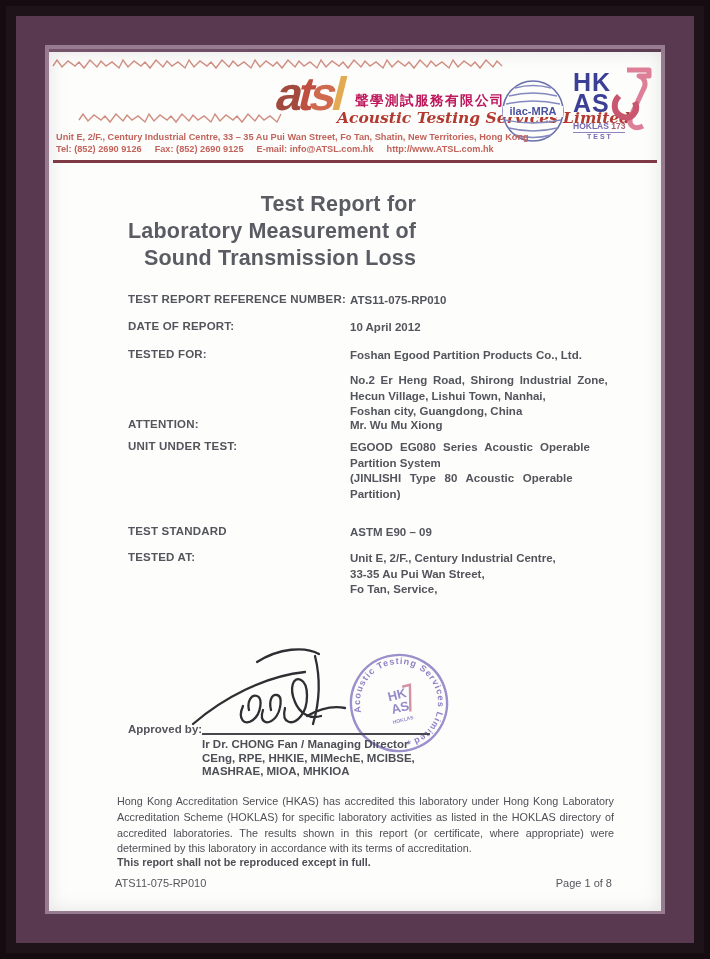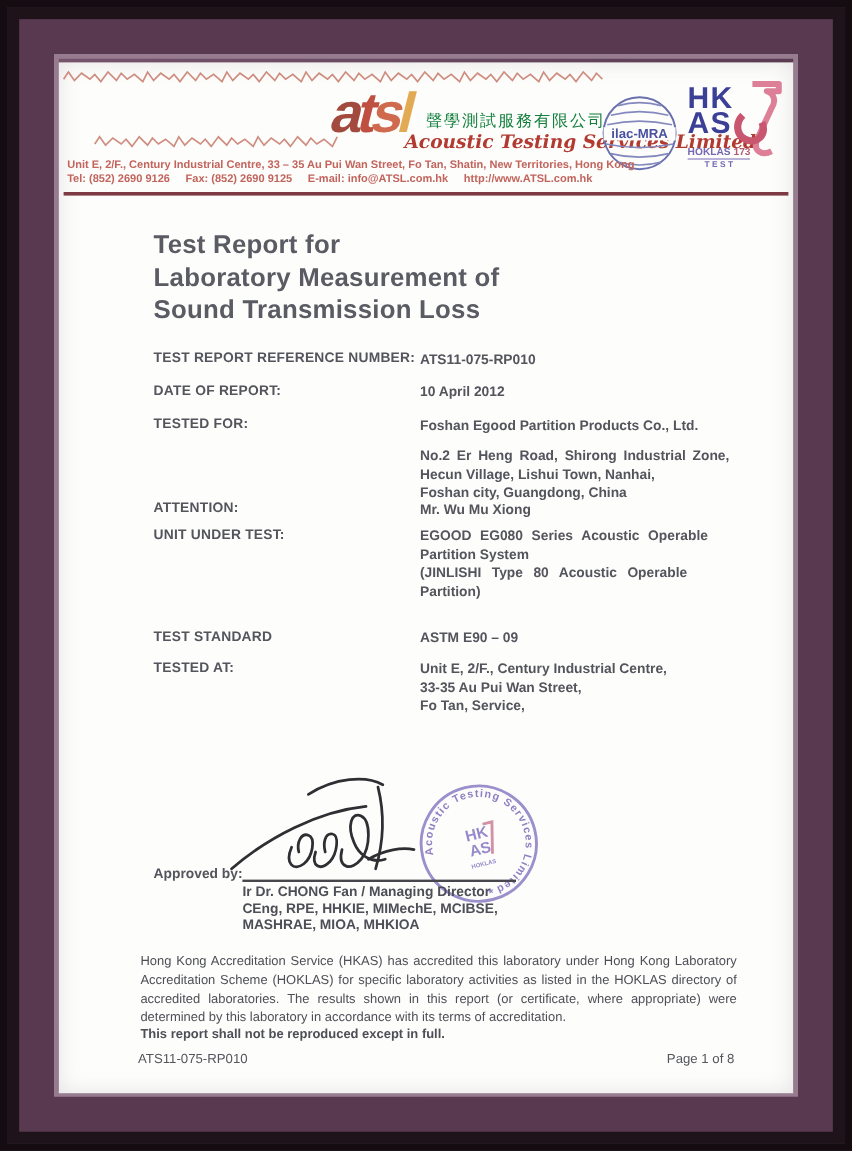--- a/index.html
+++ b/index.html
@@ -13,36 +13,36 @@
   .frame-c:after{content:"";position:absolute;inset:0;border:29px solid transparent;
            border-image:linear-gradient(135deg,#76556c,#58394f 45%,#402939) 29;box-sizing:border-box;}
   .frame-d{position:absolute;inset:45px;border:4px solid #977b8e;box-sizing:border-box;z-index:1;}
   .paper{position:absolute;left:49px;top:52px;width:612px;height:859px;background:#fdfdfc;z-index:2;
          box-shadow:inset 0 0 18px rgba(120,110,115,.18);}
   
   .squiggle{position:absolute;overflow:visible;}
   .squiggle path{fill:none;stroke:#cf8d80;stroke-width:1.4;}
   .logo-letters{position:absolute;left:228px;top:18px;height:50px;transform:skewX(-14deg);
         font-weight:800;font-size:47px;line-height:48px;letter-spacing:-4px;font-family:"Liberation Sans",sans-serif;}
-  .cn{position:absolute;left:306px;top:40px;font-size:13.5px;font-weight:400;color:#15803d;letter-spacing:1.5px;}
+  .cn{position:absolute;left:306px;top:40px;font-size:13.5px;font-weight:700;color:#be185d;letter-spacing:1.5px;}
   .en-script{position:absolute;left:288px;top:56px;font-size:15.5px;font-style:italic;font-weight:700;
         color:#b23a30;font-family:"DejaVu Serif",serif;}
   .hdr-addr{position:absolute;left:7px;top:80px;width:636px;font-size:9.2px;color:#c2645c;font-weight:600;}
   .hdr-contact{position:absolute;left:7px;top:92px;display:flex;gap:13px;font-size:9.2px;color:#c2645c;font-weight:700;}
   .hdr-divider{position:absolute;left:4px;top:108px;width:604px;height:2.5px;background:#7d3a44;}
   
   .ilac{position:absolute;left:452px;top:26px;}
   .hkas{position:absolute;left:524px;top:20px;width:86px;text-align:left;}
   .hkas-big{font-size:25px;line-height:21px;font-weight:900;color:#3b3f96;letter-spacing:1px;}
   .hoklas{margin-top:7px;font-size:8.5px;font-weight:700;color:#7668b2;border-bottom:1px solid #8f82c0;display:inline-block;padding-bottom:1px;}
   .hoklas .num{color:#b05a72;}
   .hoklas-sub{font-size:7px;font-weight:700;color:#7668b2;letter-spacing:2px;margin-left:14px;}
   .hkas-swash{position:absolute;left:36px;top:-4px;overflow:visible;}
   
-  .title{position:absolute;left:79px;top:139px;font-size:21.5px;line-height:27px;font-weight:700;color:#5a5b63;letter-spacing:.2px;}
+  .title{position:absolute;left:79px;top:139px;font-size:21.5px;line-height:27px;font-weight:700;color:#5a5b63;letter-spacing:.2px;text-align:right;}
   
   .frow{position:absolute;left:0;width:100%;}
   .flabel{position:absolute;left:79px;top:0;width:218px;font-size:11.5px;font-weight:700;color:#54555c;letter-spacing:.2px;}
   .fvalue{position:absolute;left:301px;top:0;width:263px;font-size:11.5px;font-weight:700;color:#54555c;line-height:15.5px;}
   .ws1{word-spacing:4px;} .ws2{word-spacing:5.5px;} .ws3{word-spacing:2.5px;}
   
   .approved{position:absolute;left:79px;top:671px;font-size:11.5px;font-weight:600;color:#54555c;}
   .sig-svg{position:absolute;left:138px;top:594px;}
   .sig-svg path{fill:none;stroke:#2f2f33;stroke-width:2.3;stroke-linecap:round;}
   .sig-line{position:absolute;left:153px;top:681px;width:228px;height:1.8px;background:#46464c;}

